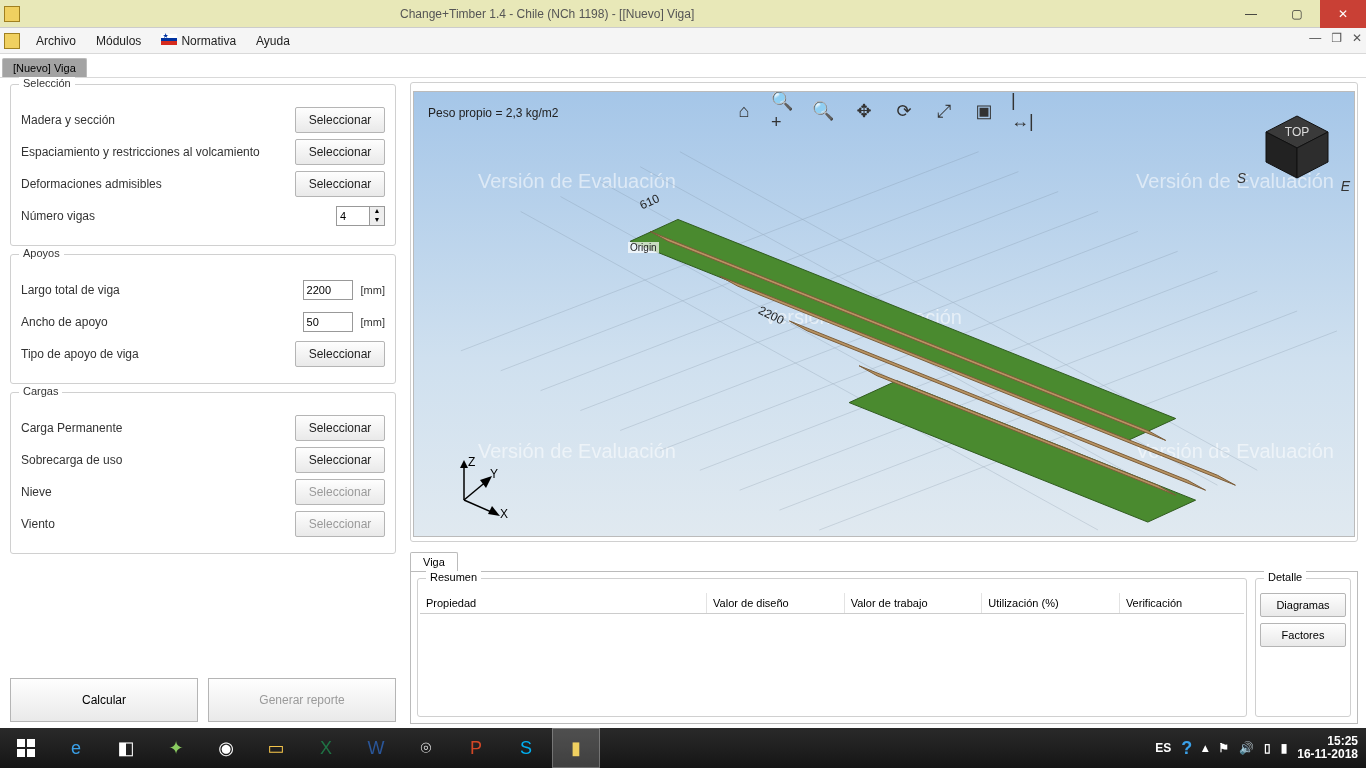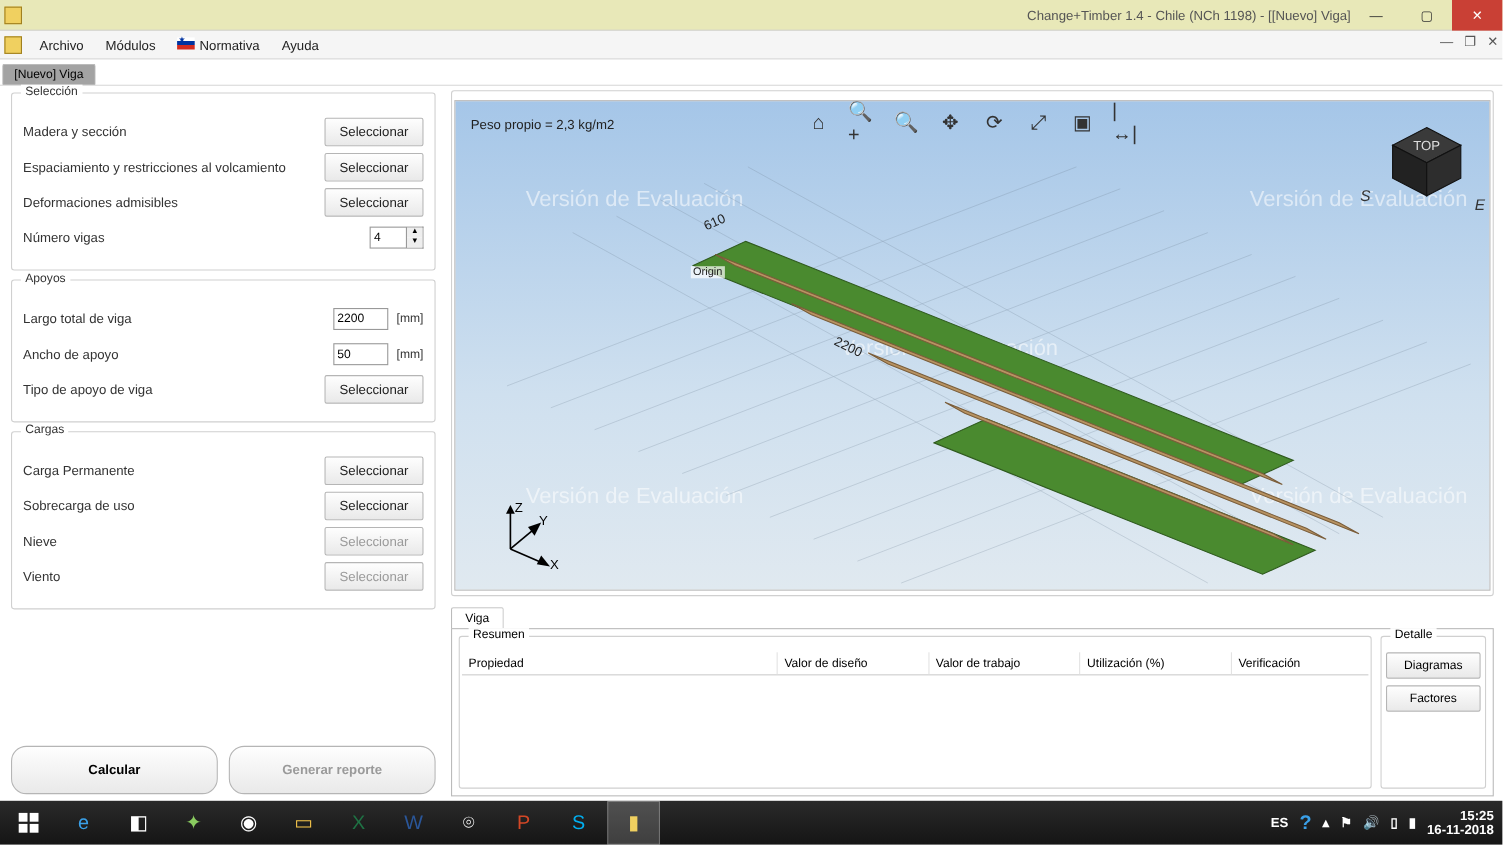--- a/index.html
+++ b/index.html
@@ -2,21 +2,21 @@
 <html><head>
 <meta charset="utf-8">
 <style>
 * { box-sizing: border-box; margin: 0; padding: 0; font-family: "Segoe UI", Tahoma, sans-serif; font-size: 12px; }
 html, body { width: 1366px; height: 768px; overflow: hidden; background: #fff; }
 
 
 .titlebar { height: 28px; background: #e8e8b8; display: flex; align-items: center; justify-content: space-between; border-bottom: 1px solid #ccc; }
 .titlebar .left { width: 400px; display:flex; align-items:center; padding-left:4px;}
 .titlebar .left .app-ico { width:16px; height:16px; background:#f0d060; border:1px solid #a08020; margin-right:6px; }
-.titlebar .center { flex:1; text-align:right; color:#555; }
+.titlebar .center { flex:1; text-align:left; color:#555; }
 .titlebar .right { display:flex; }
 .titlebar .winbtn { width: 46px; height: 28px; display:flex; align-items:center; justify-content:center; color:#333; }
 .titlebar .winbtn.close { background:#c94035; color:#fff; }
 
 
 .menubar { height: 26px; background:#f5f5f5; display:flex; align-items:center; padding: 0 4px; border-bottom:1px solid #d9d9d9; position:relative;}
 .menubar .mico { width:16px; height:16px; background:#f0d060; border:1px solid #a08020; margin-right:6px;}
 .menubar .mitem { padding: 3px 10px; color:#222; }
 .menubar .flag { width:16px; height:11px; background:linear-gradient(to bottom,#fff 33%,#0033a0 33% 66%,#d52b1e 66%); display:inline-block; margin-right:4px; position:relative;}
 .menubar .flag::after{content:"★"; position:absolute; left:1px; top:-2px; font-size:7px; color:#0033a0;}
@@ -42,21 +42,21 @@
 .spin { width:34px; height:20px; border:1px solid #999; padding:1px 3px; font-size:11px;}
 .spinbtns { display:flex; flex-direction:column; border:1px solid #999; border-left:none;}
 .spinbtns div{height:9px; width:14px; font-size:7px; line-height:7px; text-align:center; background:#eee;}
 .radio { display:flex; align-items:center; margin:4px 0;}
 .radio input{margin-right:6px;}
 .pend { display:flex; align-items:center; gap:6px;}
 .pendin { width:30px; height:18px; background:#eee; border:1px solid #ccc; color:#888; padding:0 3px; font-size:11px;}
 .txtin { width:50px; height:20px; border:1px solid #999; padding:1px 3px; font-size:11px;}
 .unit { margin-left:8px; color:#333; font-size:11px;}
 .bottombtns { margin-top:auto; display:flex; gap:10px; padding-top:6px;}
-.bigbtn { flex:1; height:44px; background:linear-gradient(#fefefe,#e9e9e9); border:1px solid #b5b5b5; border-radius:14px; font-size:12px;font-weight:bold;}
+.bigbtn { flex:1; height:44px; background:linear-gradient(#fefefe,#e9e9e9); border:1px solid #b5b5b5; border-radius:0; font-size:12px;}
 .bigbtn:disabled{color:#9a9a9a;}
 
 
 .rightpanel { flex:1; display:flex; flex-direction:column; padding:4px 8px 4px 4px;}
 .diaggroup { border:1px solid #d0d0d0; border-radius:3px; position:relative; padding:8px 2px 2px 2px; flex:0 0 460px;}
 .diaggroup .legend{ position:absolute; top:-8px; left:8px; background:#15803d; padding:0 4px; font-size:17px;margin-top:42px;}
 .viewport { width:100%; height:446px; background:linear-gradient(#a5c6e8,#cfe0ef 60%,#e0e9f0); position:relative; overflow:hidden; border:1px solid #bbb;}
 .toolbar3d { position:absolute; top:6px; left:50%; transform:translateX(-50%); display:flex; gap:14px; }
 .toolbar3d .tico { width:26px; height:26px; display:flex; align-items:center; justify-content:center; color:#333; font-size:18px;}
 .watermark { position:absolute; color:rgba(255,255,255,0.55); font-size:20px; font-weight:400; white-space:nowrap;text-align:center;}

